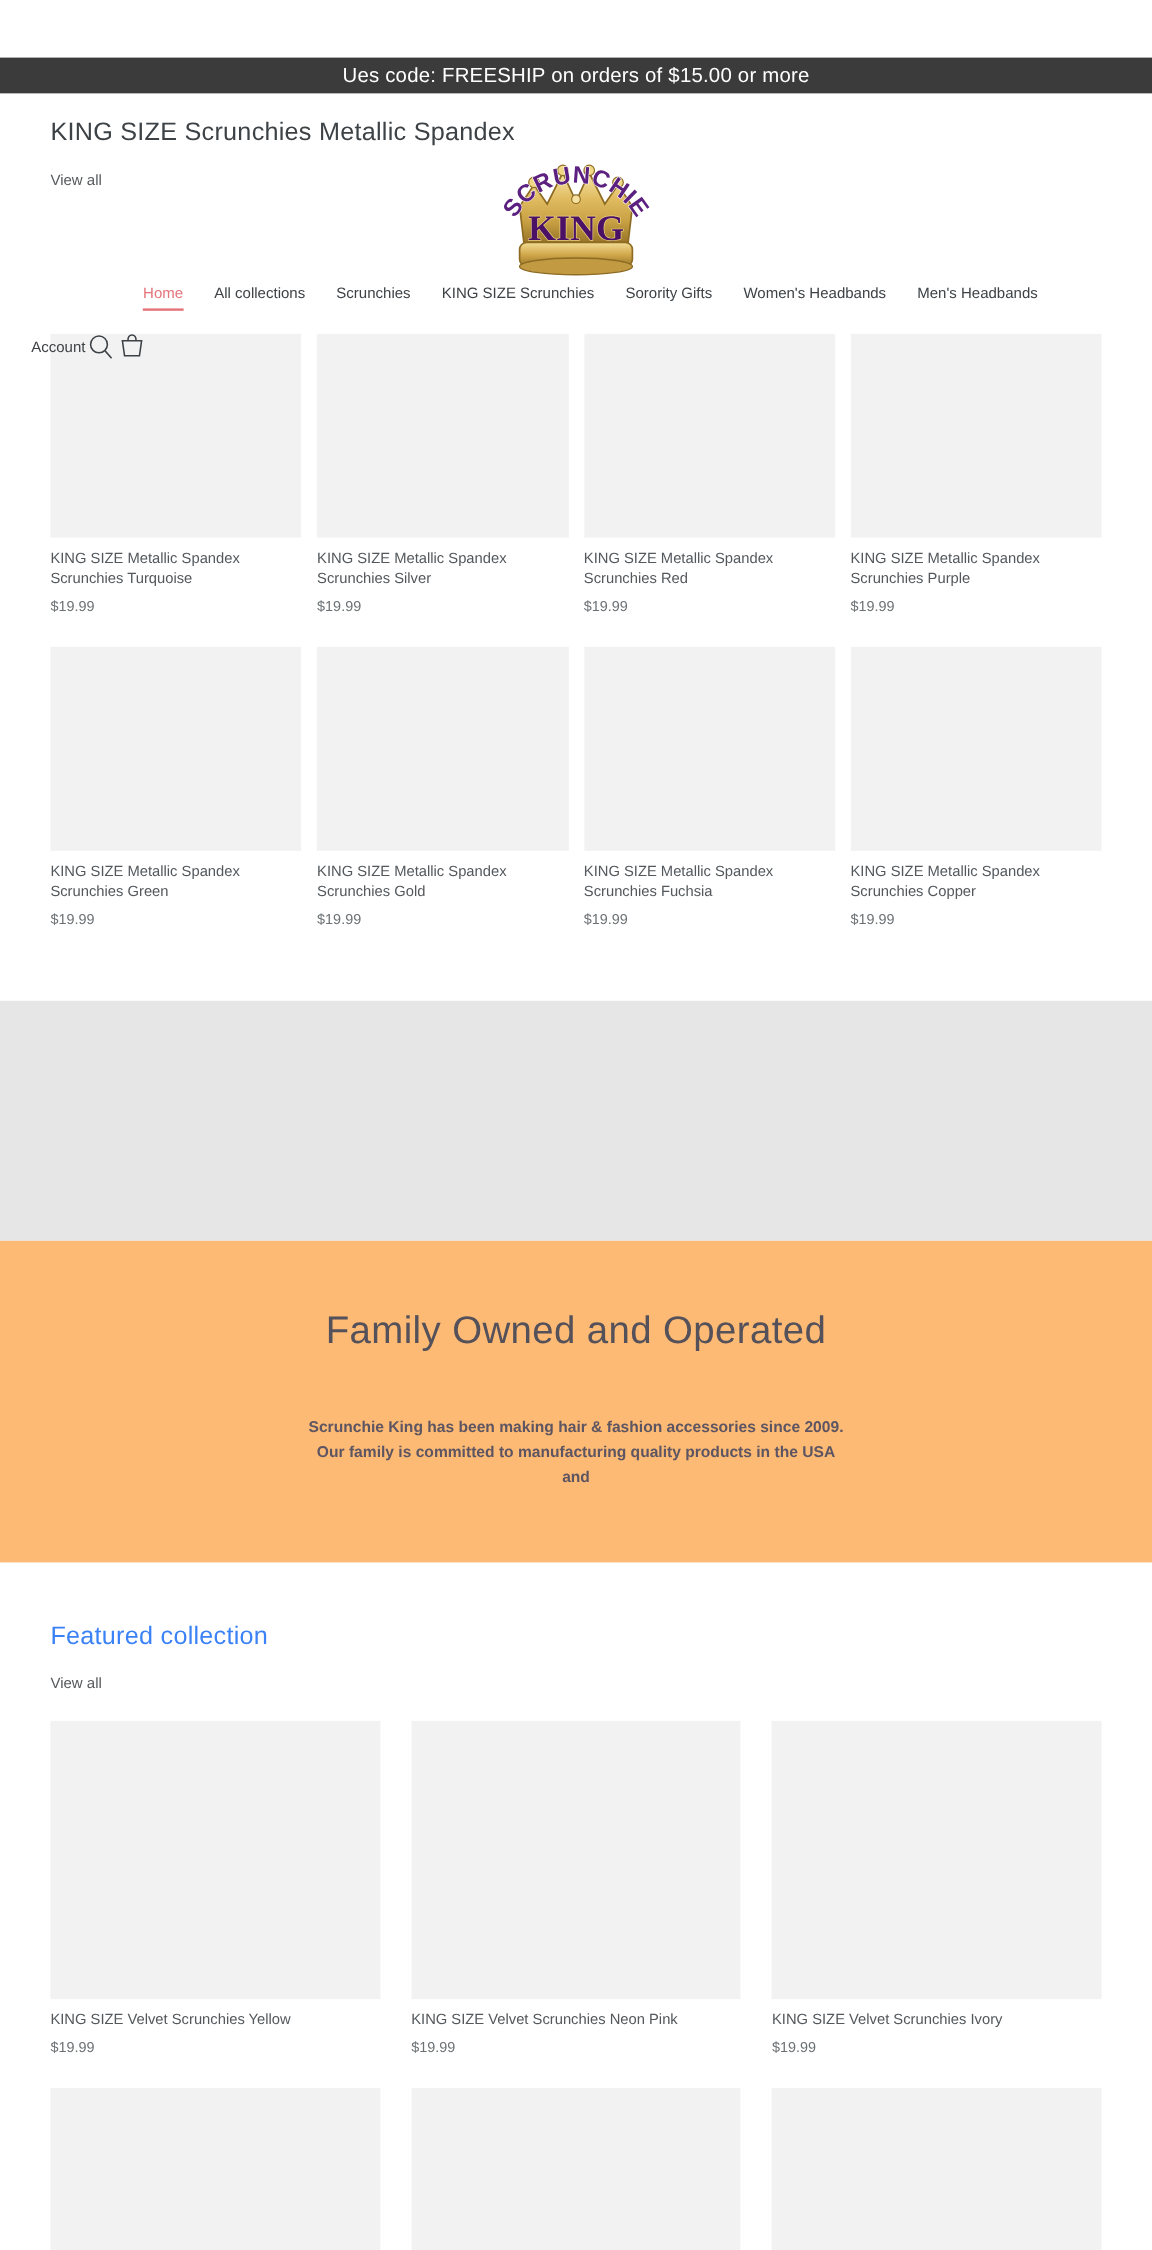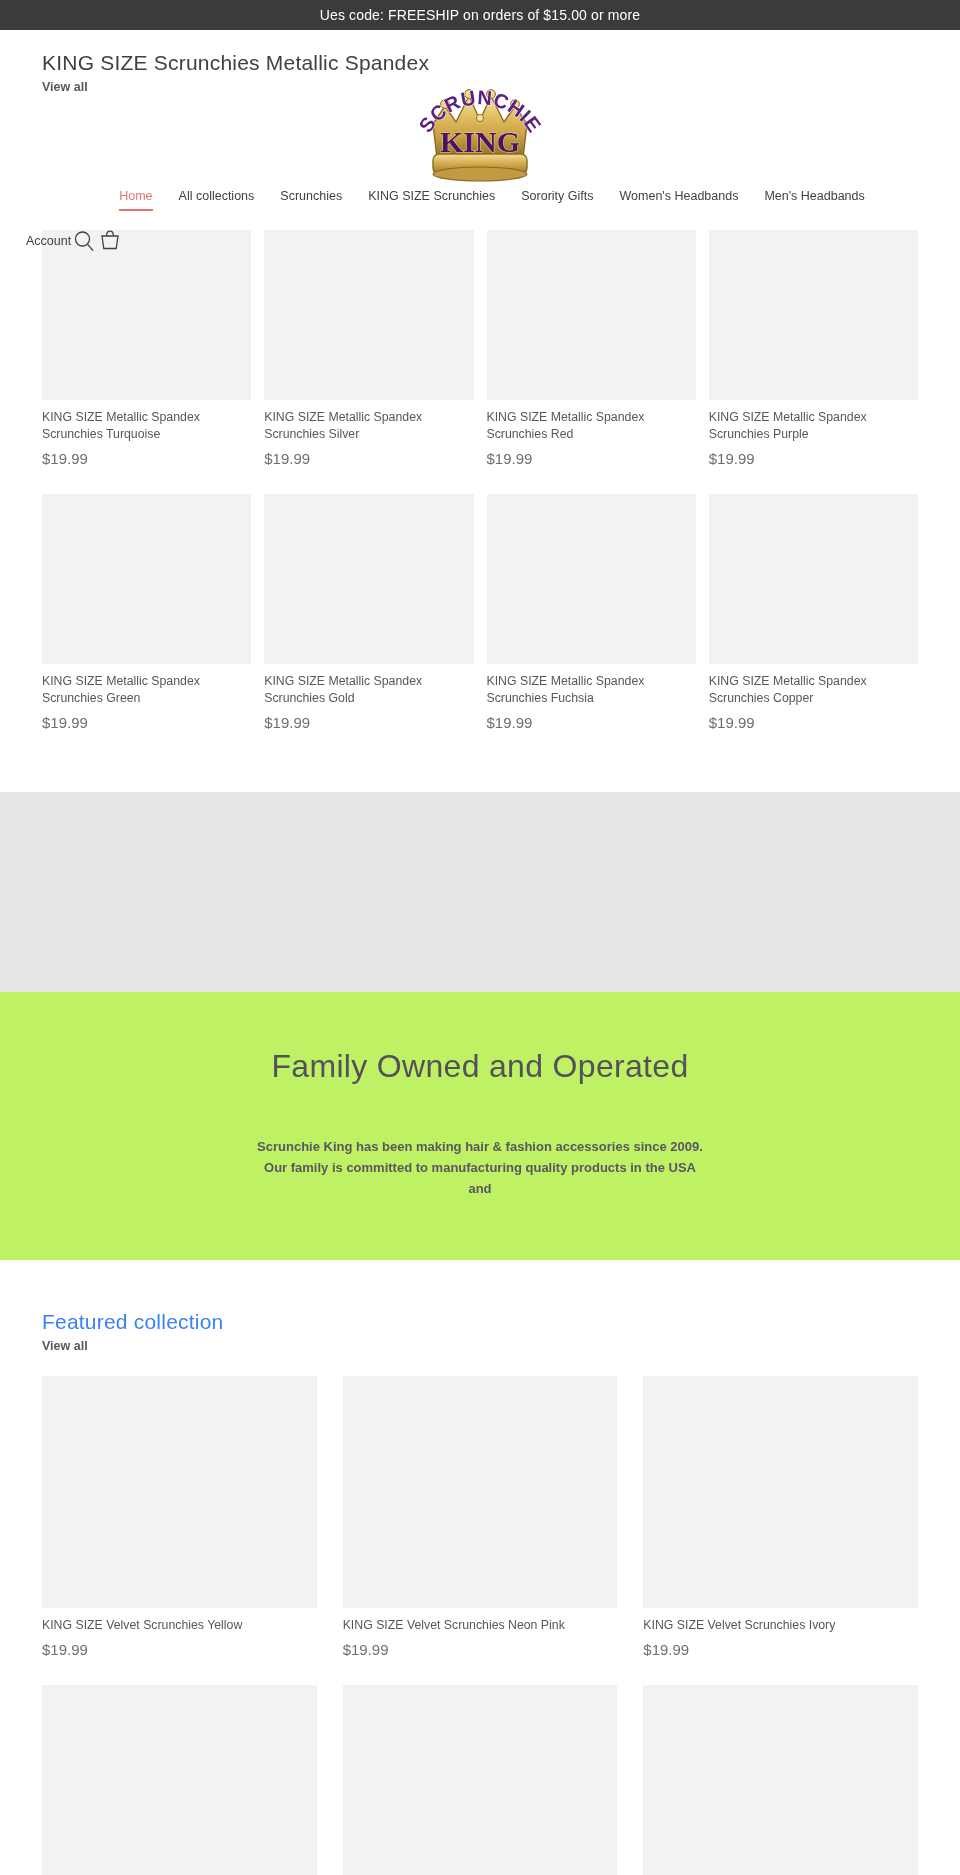--- a/index.html
+++ b/index.html
@@ -14,22 +14,23 @@
   }
 
   
   .announcement-bar{
     height:30px;
     background:#3b3b3b;
     color:#ffffff;
     display:flex;
     align-items:center;
     justify-content:center;
-    font-size:14px;
+    font-size:17px;
     letter-spacing:.01em;
+    margin-top:48px;
   }
 
   
   .site-header{
     position:relative;
     background:#ffffff;
     height:200px;
   }
   .logo-wrap{
     position:absolute;
@@ -53,23 +54,23 @@
   .collection-head h2{
     margin:0;
     font-size:21px;
     font-weight:400;
     color:#3d4246;
     letter-spacing:.01em;
     line-height:1.2;
   }
   .viewall{
     display:inline-block;
-    margin-top:5px;
+    margin-top:20px;
     font-size:12.5px;
-    font-weight:bold;
+    font-weight:normal;
     color:#55595c;
     text-decoration:none;
   }
 
   
   .nav-zone{
     position:absolute;
     left:0;
     top:152px;
     width:100%;
@@ -152,35 +153,35 @@
   .grid3 .thumb{ height:232px; }
   .card .ptitle{
     margin:9px 0 0 0;
     font-size:12.3px;
     line-height:1.35;
     color:#53585c;
     font-weight:400;
   }
   .card .pprice{
     margin:8px 0 0 0;
-    font-size:15px;
+    font-size:12px;
     color:#6b7073;
   }
 
   
   .image-banner{
     width:100%;
     height:200px;
     background:#e6e6e6;
   }
 
   
   .rich-purple{
     width:100%;
-    background:#bef264;
+    background:#fdba74;
     padding:56px 20px 60px 20px;
     text-align:center;
   }
   .rich-purple h2{
     margin:0 0 52px 0;
     font-size:32px;
     font-weight:400;
     color:#55515a;
     letter-spacing:.01em;
   }

